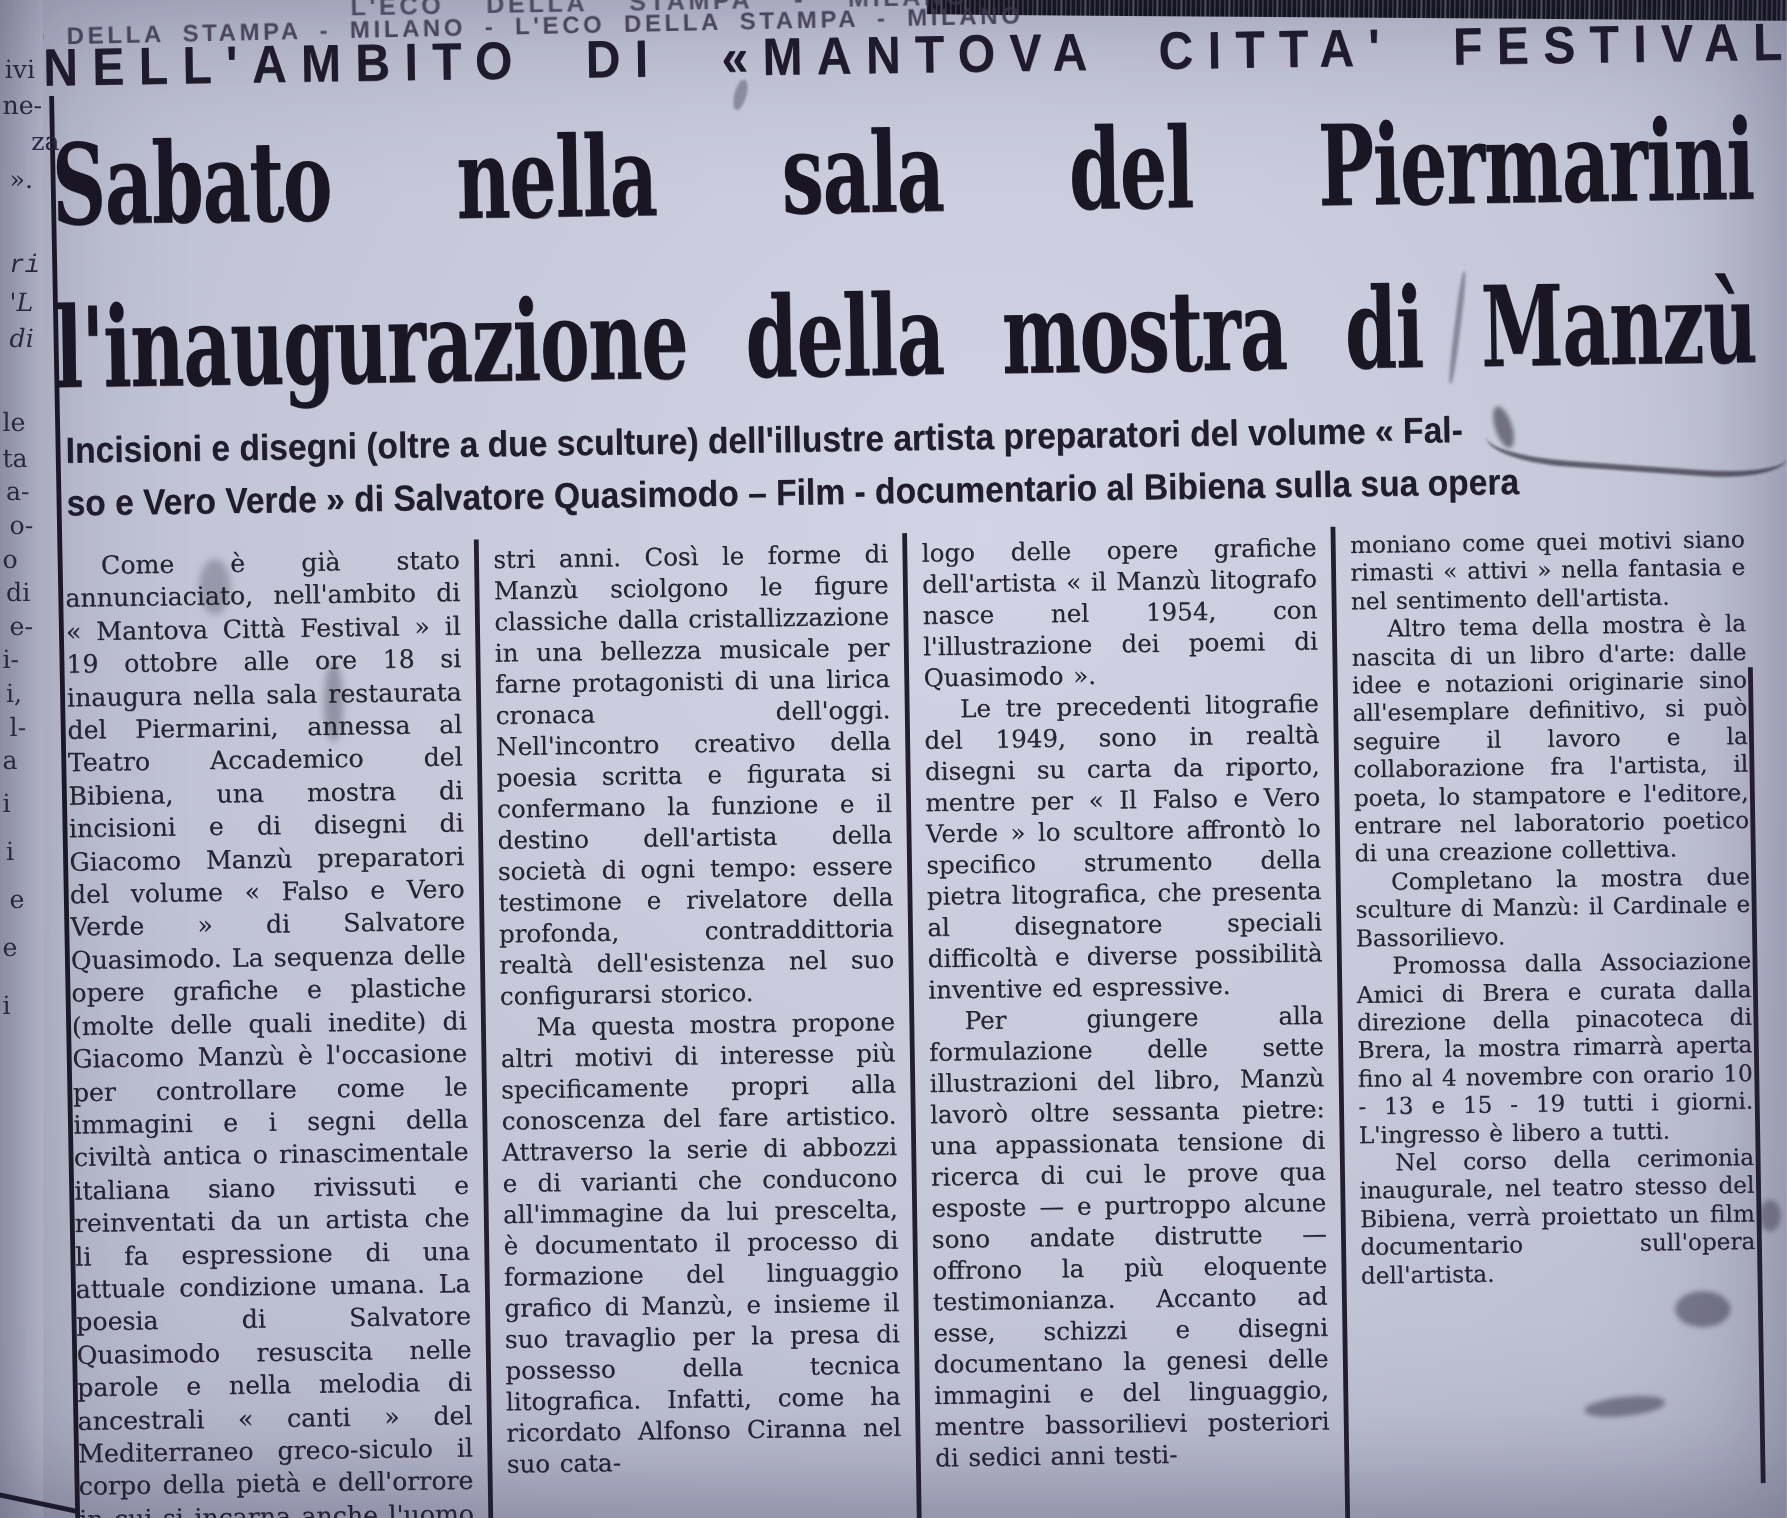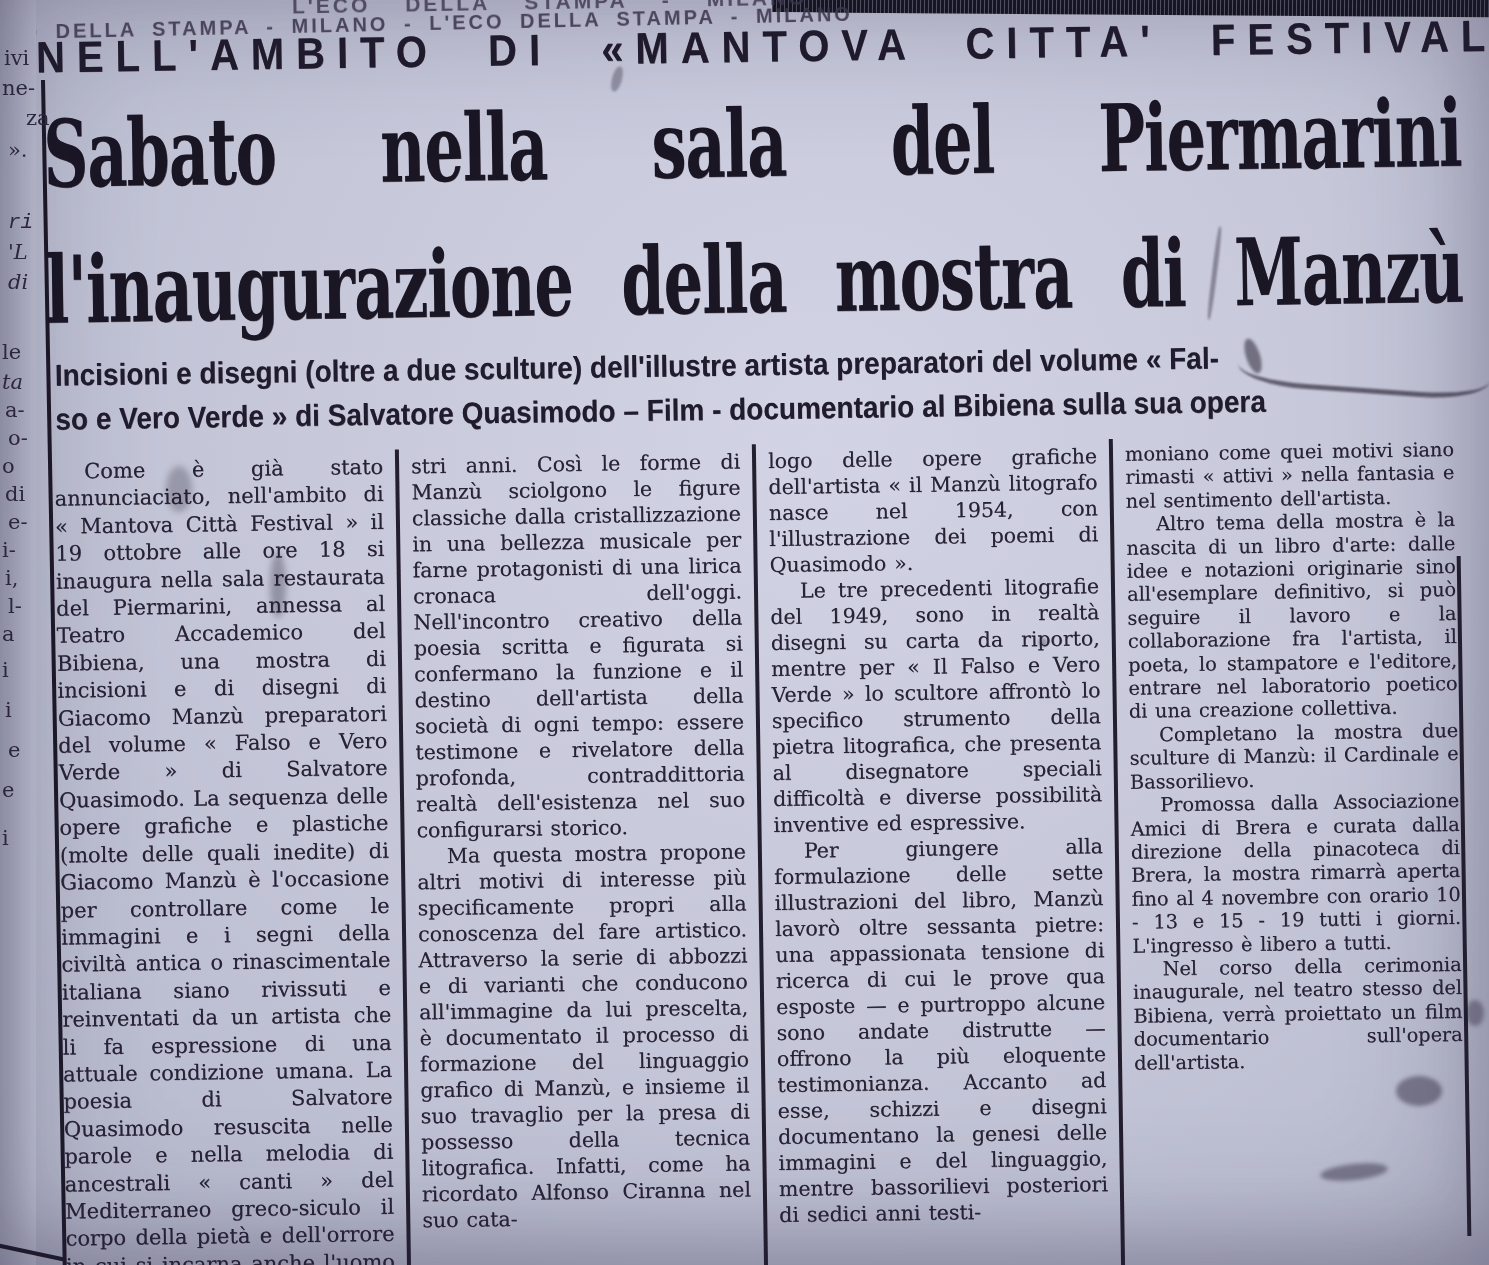--- a/index.html
+++ b/index.html
@@ -101,21 +101,21 @@
   <div class="bl-line"></div>
   <div id="margin-frags">
       <div class="margin-frag" style="top: 48px; left: 4px;">ivi</div>
       <div class="margin-frag" style="top: 78px; left: 2px; text-align: center;">ne-</div>
       <div class="margin-frag" style="top: 108px; left: 2px; margin-left: 24px;">za</div>
       <div class="margin-frag" style="top: 140px; left: 8px;">».</div>
       <div class="margin-frag it" style="top: 212px; left: 8px; font-family: Liberation Mono, monospace;">ri</div>
       <div class="margin-frag it" style="top: 242px; left: 8px;">'L</div>
       <div class="margin-frag it" style="top: 272px; left: 8px;">di</div>
       <div class="margin-frag" style="top: 342px; left: 2px; text-align: right;">le</div>
-      <div class="margin-frag" style="top: 372px; left: 2px; font-style: italic;">ta</div>
+      <div class="margin-frag" style="top: 372px; left: 2px;">ta</div>
       <div class="margin-frag" style="top: 400px; left: 5px;">a-</div>
       <div class="margin-frag" style="top: 428px; left: 8px;">o-</div>
       <div class="margin-frag" style="top: 456px; left: 2px;">o</div>
       <div class="margin-frag" style="top: 484px; left: 5px;">di</div>
       <div class="margin-frag" style="top: 512px; left: 8px;">e-</div>
       <div class="margin-frag" style="top: 540px; left: 2px;">i-</div>
       <div class="margin-frag" style="top: 568px; left: 5px;">i,</div>
       <div class="margin-frag" style="top: 596px; left: 8px;">l-</div>
       <div class="margin-frag" style="top: 624px; left: 2px;">a</div>
       <div class="margin-frag" style="top: 660px; left: 2px;">i</div>

